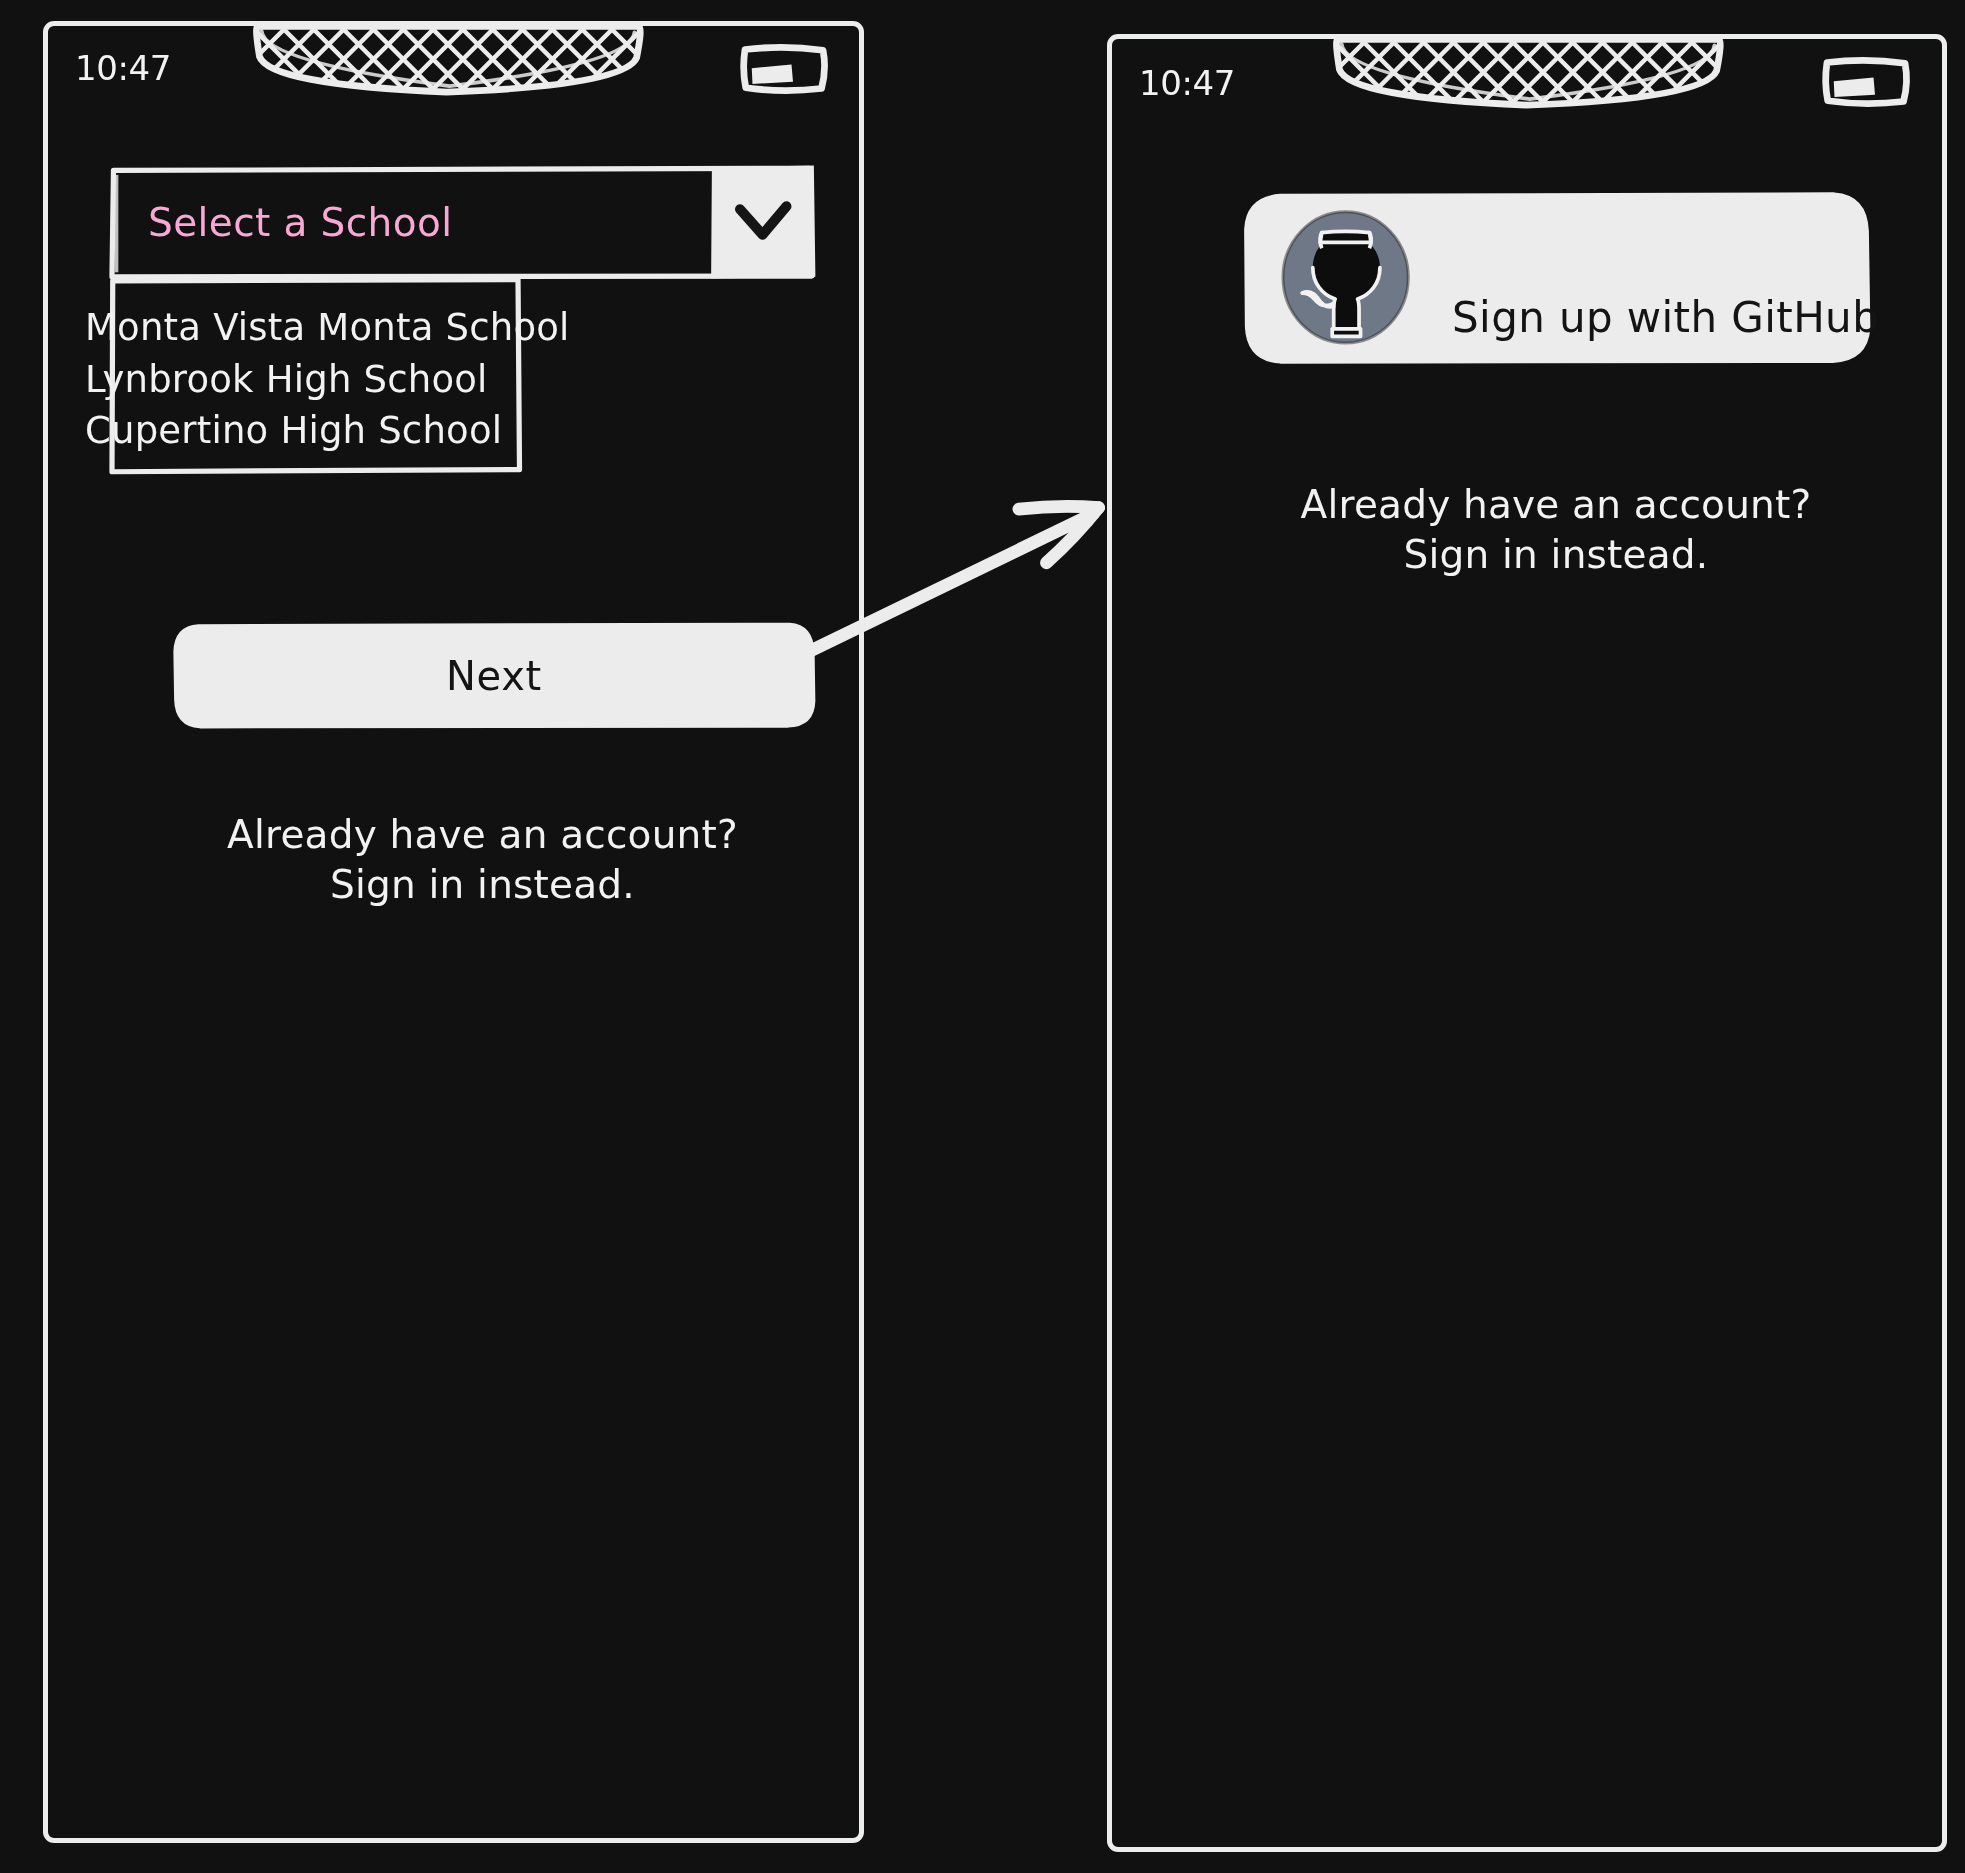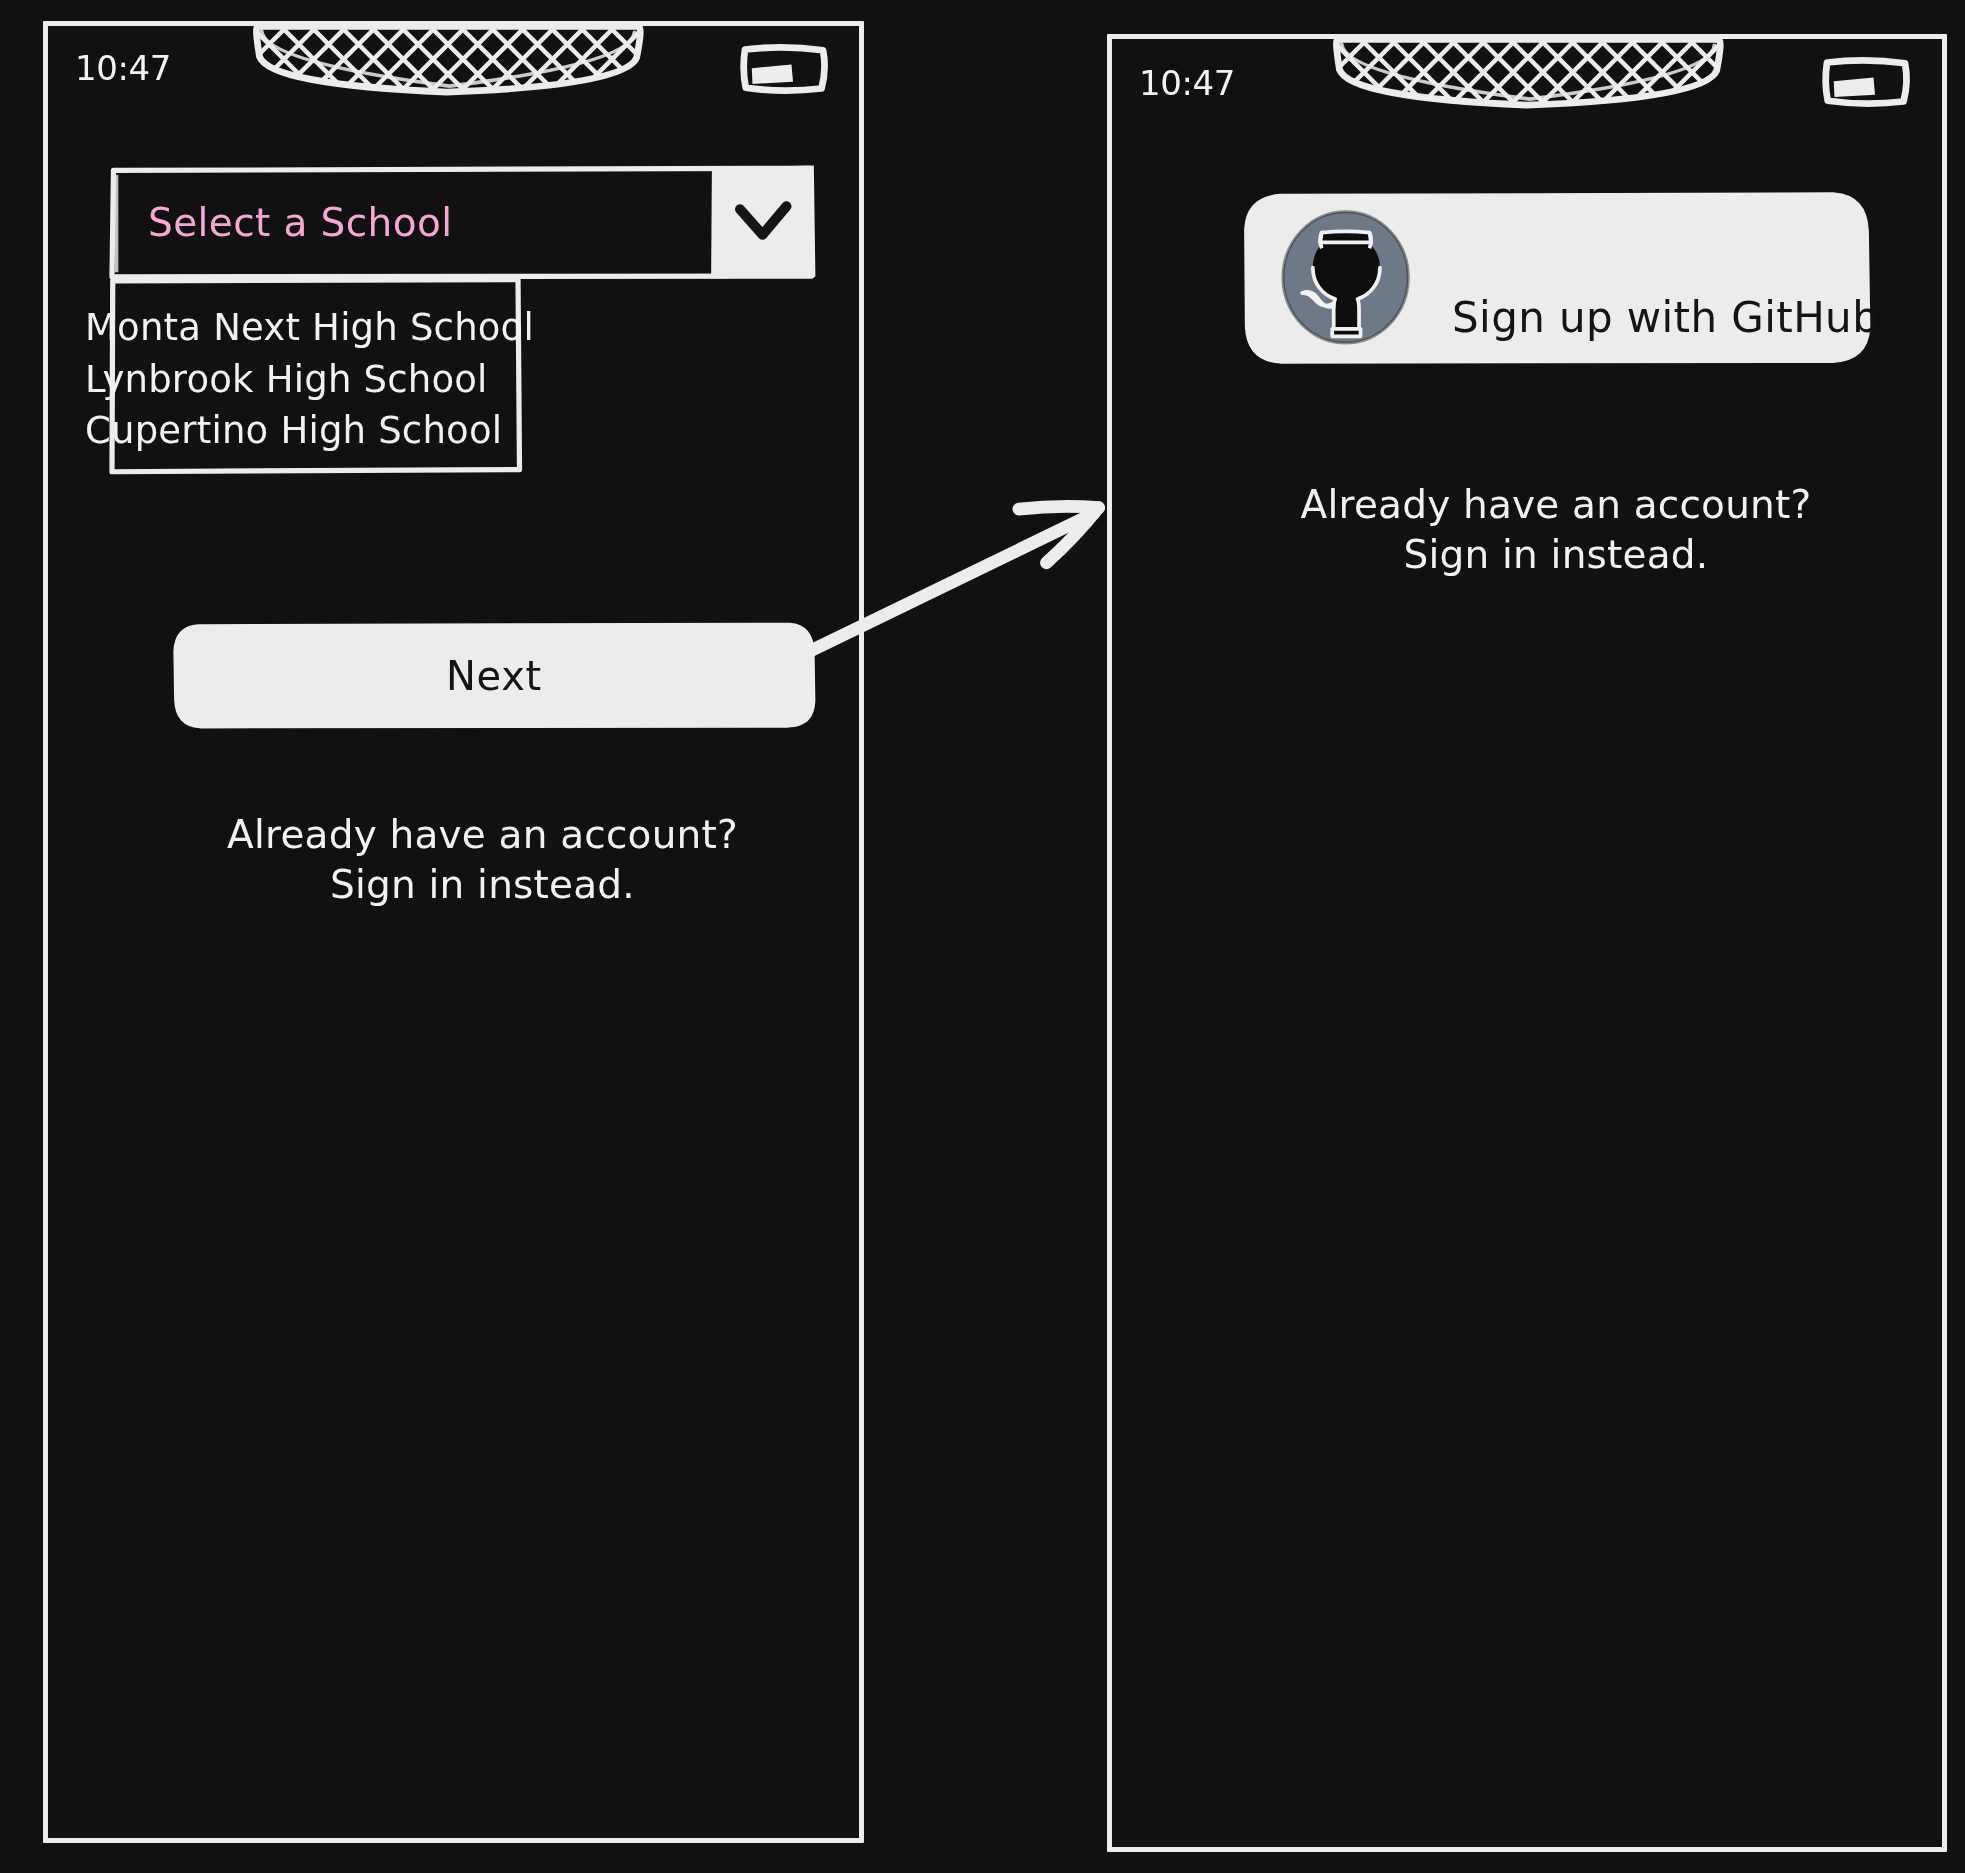--- a/index.html
+++ b/index.html
@@ -22,21 +22,21 @@
     inset: 0;
     background: #111111;
   }
 
   
   .phone {
     position: absolute;
     box-sizing: border-box;
     background: #111111;
     border: 5.2px solid #eceded;
-    border-radius: 1px;
+    border-radius: 11px;
   }
   #phone-left  { left: 43px;   top: 21px;  width: 821px; height: 1822px; }
   #phone-right { left: 1107px; top: 34px;  width: 840px; height: 1818px; }
 
   .phone-inner {
     position: absolute;
     inset: 0;
     overflow: visible;
   }
 
@@ -265,21 +265,21 @@
       </div>
 
       <div id="options-panel" style="left:61px; top:252px; width:412px; height:196px;">
       </div>
       <div style="position:absolute; left:61px; top:252px; width:412px; height:196px;">
         <svg class="sk-svg" viewBox="0 0 552 262" preserveAspectRatio="none">
           <path d="M5 4 L548 2 L550 256 L4 259 Z" fill="none" stroke="#ececec" stroke-width="7" stroke-linejoin="round"></path>
         </svg>
       </div>
 
-      <div class="option-row" style="top:280px;">Monta Next High School</div>
+      <div class="option-row" style="top:280px;">Monta Vista Monta School</div>
       <div class="option-row" style="top:332px;">Lynbrook High School</div>
       <div class="option-row" style="top:383px;">Cupertino High School</div>
 
       <div id="next-button">
         <svg class="sk-svg" viewBox="0 0 860 140" preserveAspectRatio="none">
           <path d="M34 4 L826 2 Q856 4 857 40 L858 104 Q857 136 824 137 L36 138 Q5 136 4 102 L3 38 Q4 6 34 4 Z" fill="#ececec" stroke="#ececec" stroke-width="5" stroke-linejoin="round"></path>
         </svg>
         <div id="next-label">Next</div>
       </div>
 

